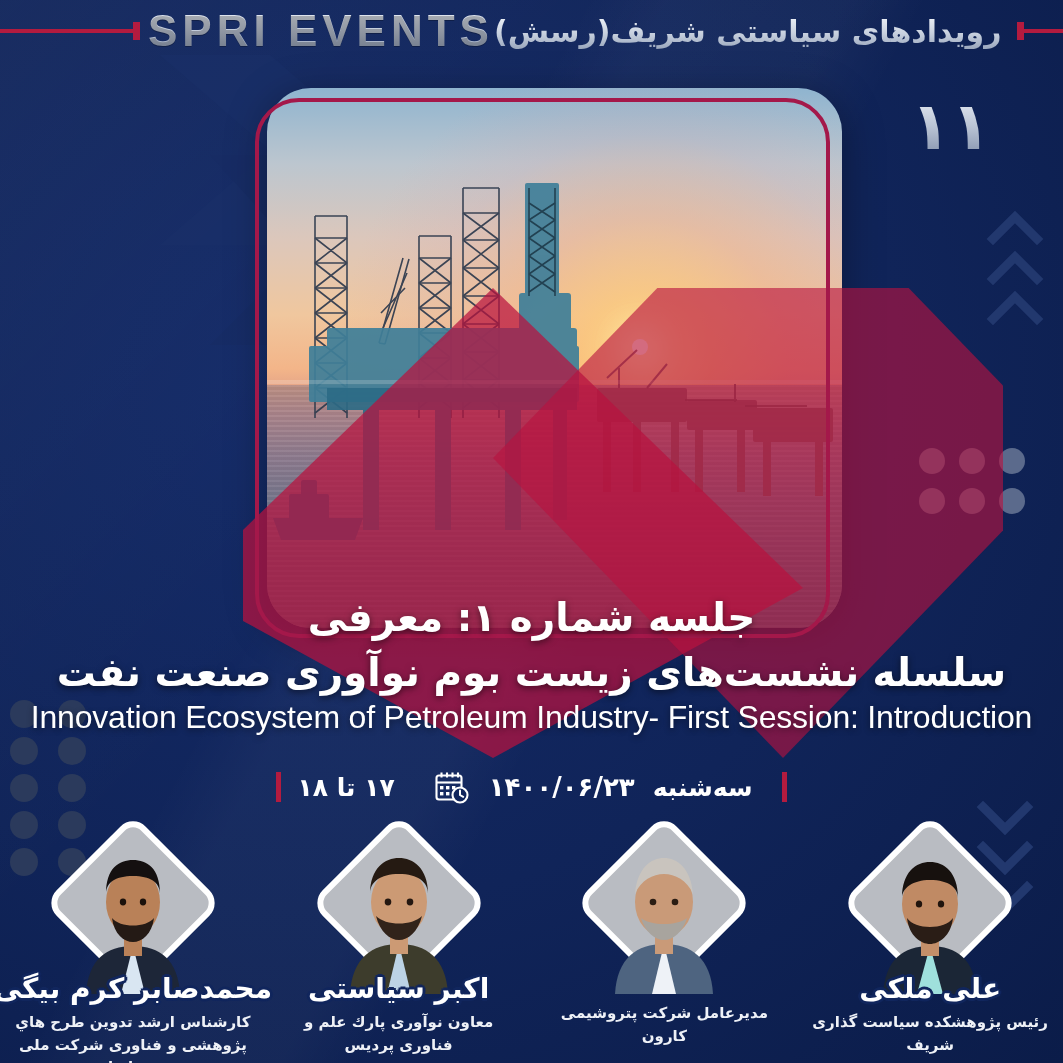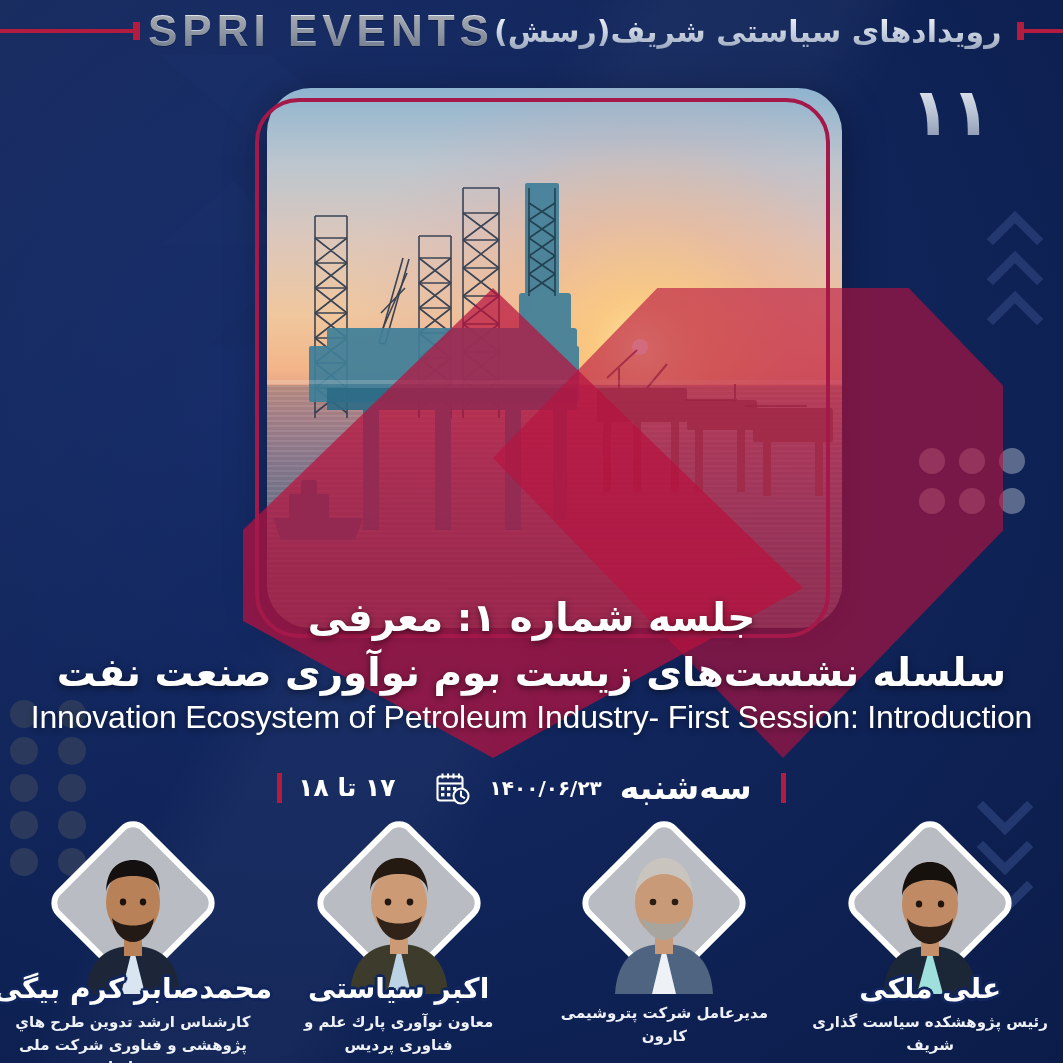--- a/index.html
+++ b/index.html
@@ -64,21 +64,21 @@
     direction:rtl; font-size:30px; font-weight:700; color:#cdd6e4;
     margin-right:16px; white-space:nowrap;
     background:linear-gradient(180deg,#f2f5fa 0%,#c8d1df 55%,#9aa7bd 100%);
     -webkit-background-clip:text; background-clip:text;
     -webkit-text-fill-color:transparent; color:transparent;
   }
   .hdr-spacer{ flex:1 1 auto; }
 
   
   .corner-num{
-    position:absolute; right:72px; top:80px;
+    position:absolute; right:72px; top:94px;
     direction:rtl; font-size:66px; font-weight:700; line-height:1;
     background:linear-gradient(180deg,#e9eef6 0%,#b9c3d4 50%,#7f8ea9 100%);
     -webkit-background-clip:text; background-clip:text;
     -webkit-text-fill-color:transparent; color:transparent;
     letter-spacing:2px;
     margin-left:28px;
   }
 
   
   .chev-stack{ position:absolute; display:flex; flex-direction:column; }
@@ -174,22 +174,22 @@
     margin-top:0; text-shadow:0 2px 6px rgba(0,0,0,.45);
   }
 
   
   .datestrip{
     position:absolute; left:0; right:0; top:768px; z-index:6;
     display:flex; align-items:center; justify-content:center;
     direction:rtl; gap:0;
   }
   .ds-tick{ width:5px; height:30px; background:#b31b3f; }
-  .ds-day{ color:#fff; font-size:33px; font-weight:700; margin:0 29px 0 18px; direction:rtl; }
-  .ds-date{ color:#fff; font-size:20px; font-weight:700; direction:rtl; letter-spacing:1px; }
+  .ds-day{ color:#fff; font-size:25px; font-weight:700; margin:0 29px 0 18px; direction:rtl; }
+  .ds-date{ color:#fff; font-size:26px; font-weight:700; direction:rtl; letter-spacing:1px; }
   .ds-cal{ margin:0 18px; display:flex; align-items:center; }
   .ds-cal svg{ display:block; }
   .ds-time{ color:#fff; font-size:25px; font-weight:700; margin:0 20px 0 16px; direction:rtl; }
 
   
   .speakers{
     position:absolute; left:0; right:0; top:826px; height:237px; z-index:6;
     display:flex; justify-content:space-around; align-items:flex-start;
     direction:rtl;
   }

